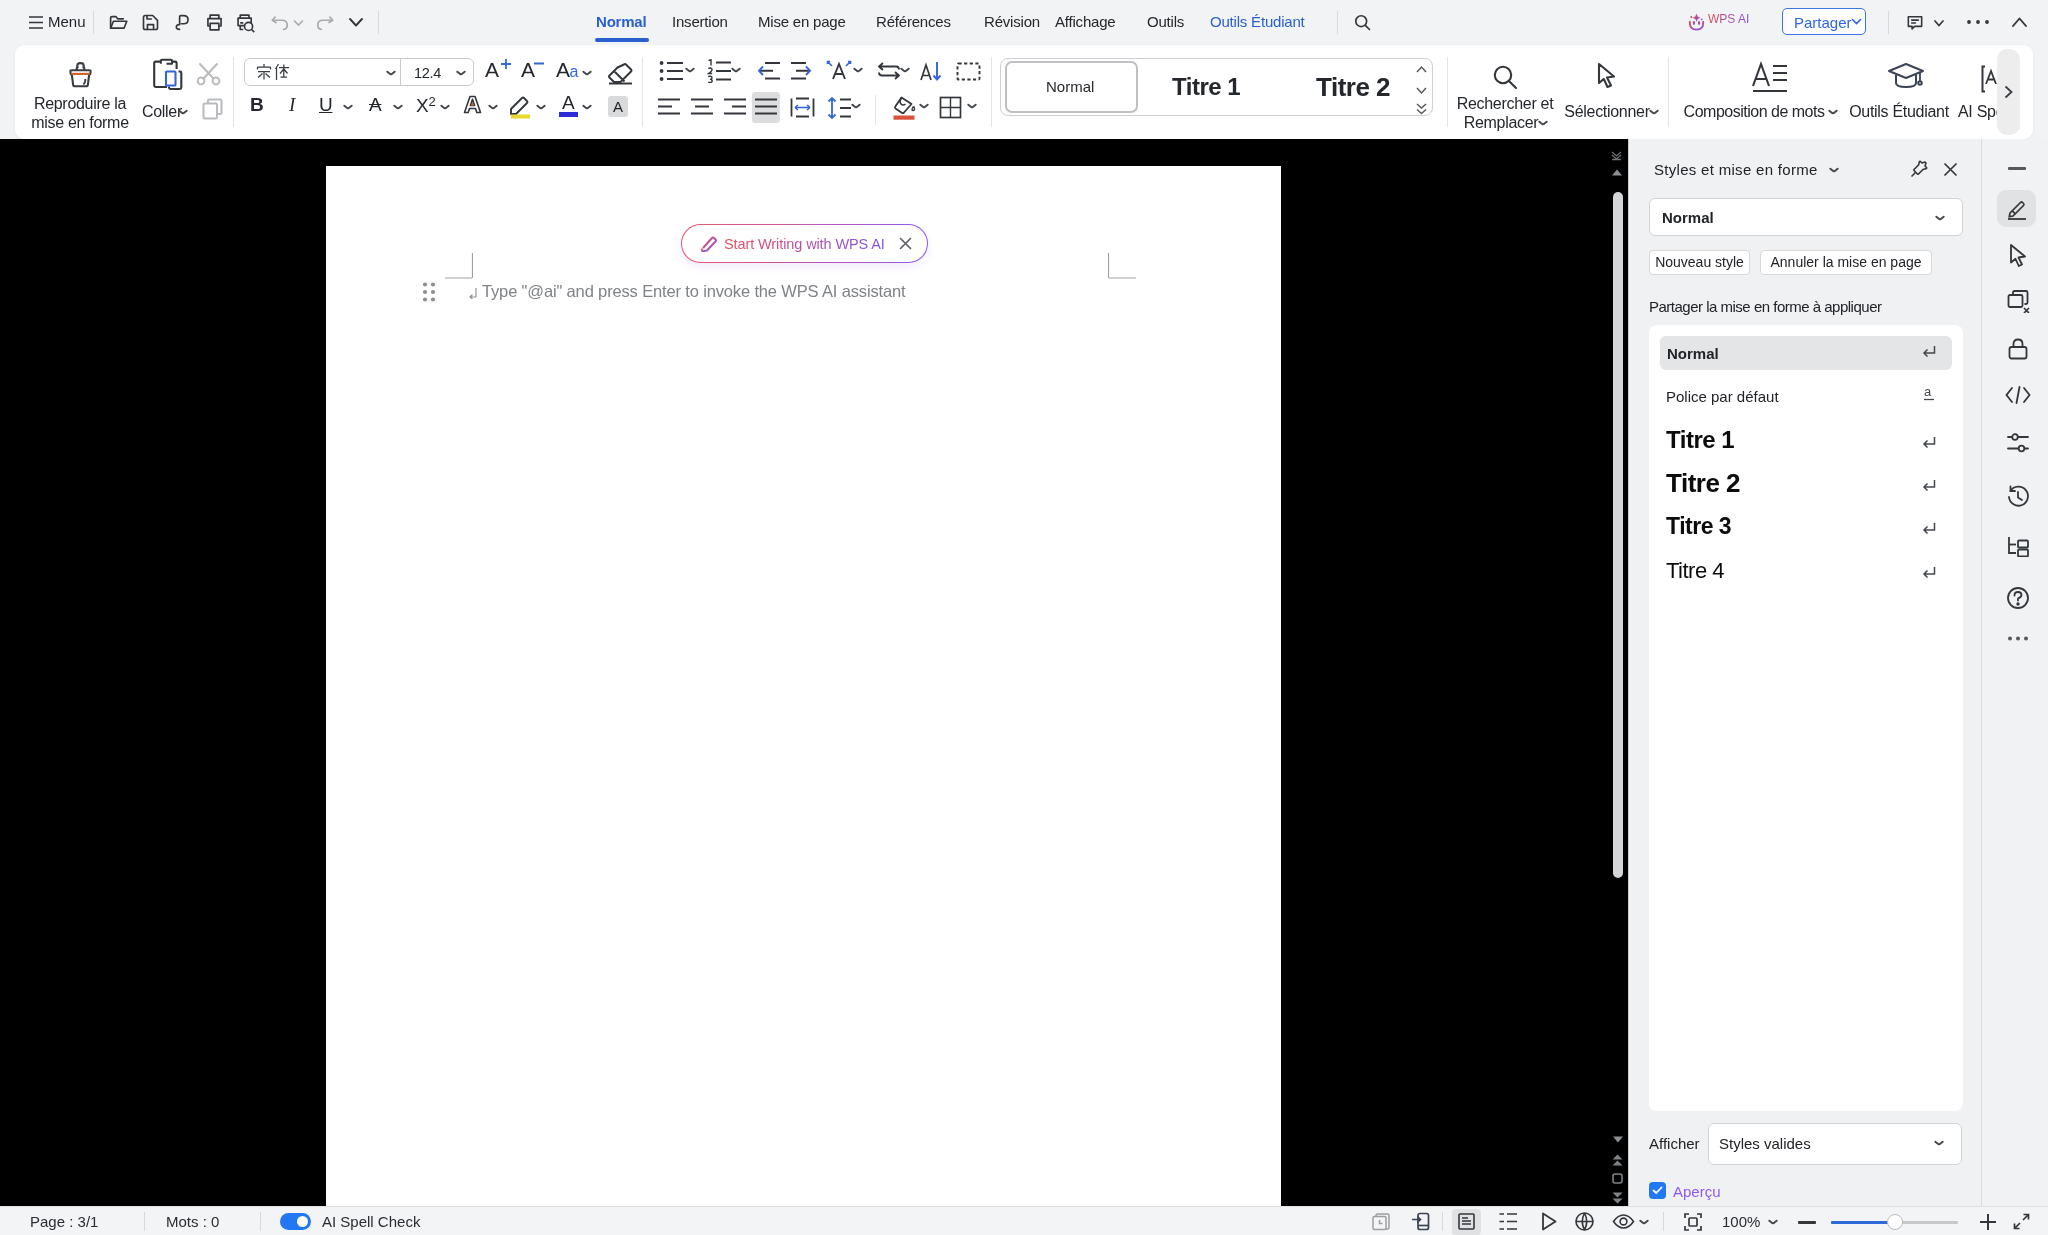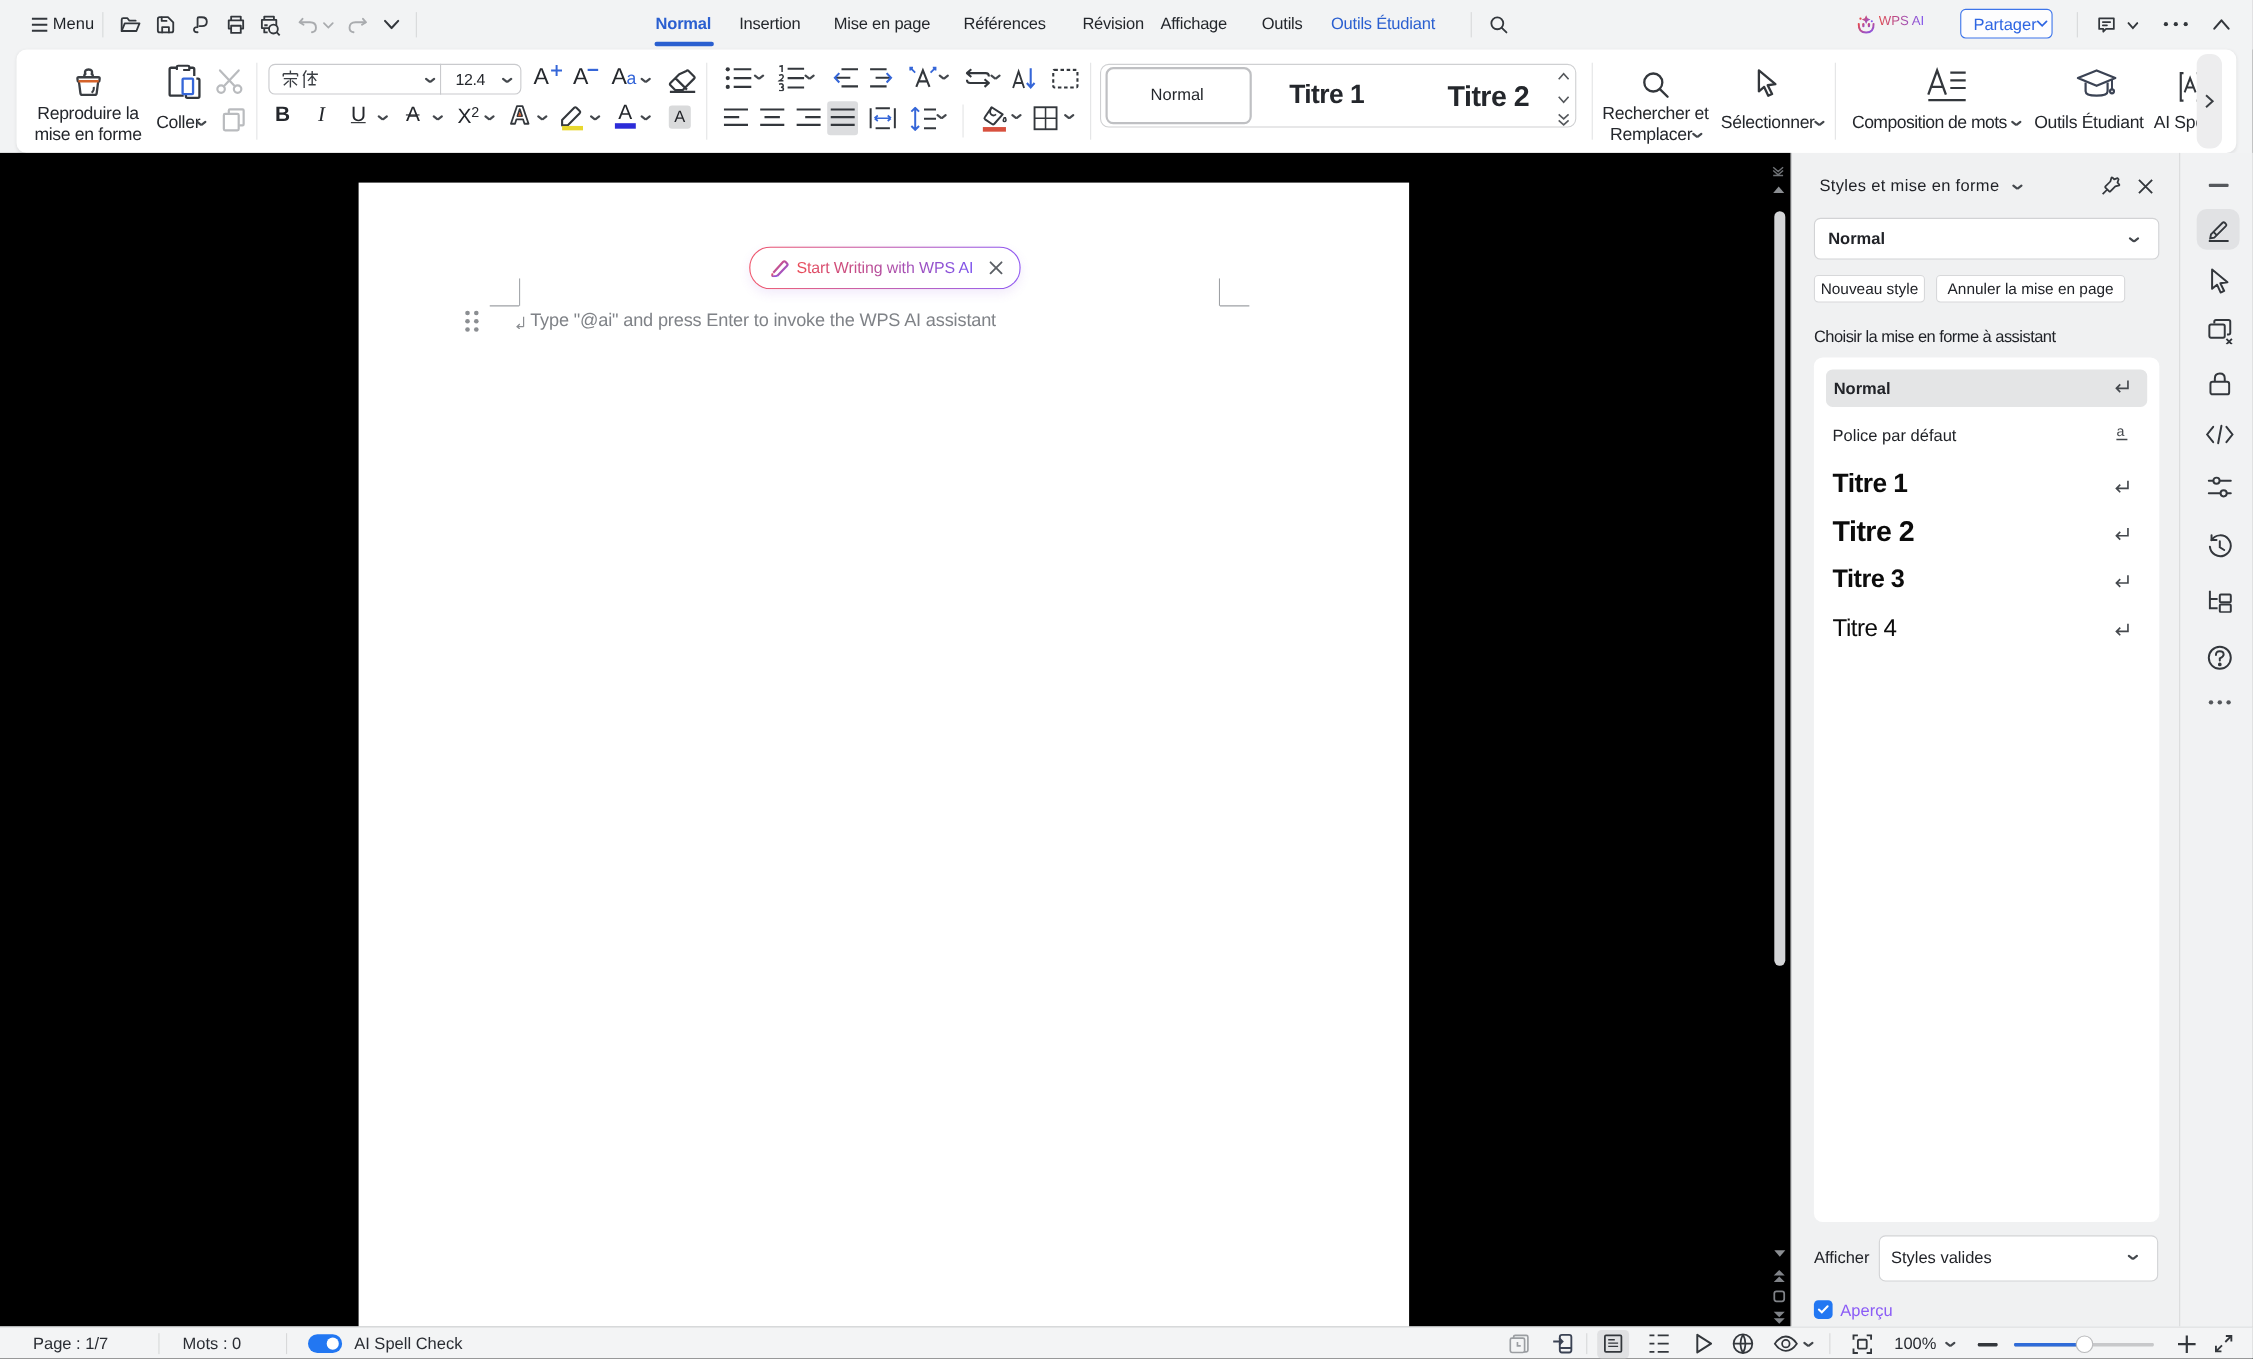--- a/index.html
+++ b/index.html
@@ -431,21 +431,21 @@
       <path d="M2.5 2.5 L14.5 14.5 M14.5 2.5 L2.5 14.5" stroke="#33373c" stroke-width="1.7"></path>
     </svg>
 
   <div class="abs" style="left:20px;top:59px;width:314px;height:38px;background:#fff;border:1px solid #d2d3d5;border-radius:6px"></div>
   <div class="abs" style="left:33px;top:70px;font-size:15px;font-weight:bold;color:#212328">Normal</div>
   <div class="cvd" style="left:306px;top:76px"></div>
 
   <div class="abs" style="left:20px;top:111px;width:101px;height:25px;background:#fff;border:1px solid #d7d8da;border-radius:4px;text-align:center;font-size:14px;line-height:23px">Nouveau style</div>
   <div class="abs" style="left:131px;top:111px;width:172px;height:25px;background:#fff;border:1px solid #d7d8da;border-radius:4px;text-align:center;font-size:14px;line-height:23px">Annuler la mise en page</div>
 
-  <div class="abs" style="left:20px;top:159px;font-size:15px;color:#212328;letter-spacing:-0.5px">Choisir la mise en forme à assistant</div>
+  <div class="abs" style="left:20px;top:159px;font-size:15px;color:#212328;letter-spacing:-0.5px">Partager la mise en forme à appliquer</div>
 
   <div class="abs" style="left:20px;top:186px;width:314px;height:786px;background:#fff;border-radius:8px">
     <div class="abs" style="left:11px;top:11px;width:292px;height:34px;background:#e4e5e6;border-radius:6px"></div>
     <div class="abs" style="left:18px;top:20px;font-size:15px;font-weight:bold;color:#212328">Normal</div>
     <svg class="abs ret" style="left:272px;top:20px" width="16" height="14" viewBox="0 0 16 14">
         <path d="M13.5 1 V8 H3 M6.5 4.5 L3 8 L6.5 11.5" stroke="#44484d" stroke-width="1.5" fill="none"></path>
       </svg>
     <div class="abs" style="left:17px;top:63px;font-size:15px;color:#212328">Police par défaut</div>
     <svg class="abs" style="left:273px;top:59px" width="14" height="19" viewBox="0 0 14 19">
         <text x="2" y="12" font-size="13" fill="#44484d" font-family="Liberation Sans">a</text>
@@ -526,21 +526,21 @@
     </svg>
   <div class="abs" style="left:25px;top:497px;width:22px;height:5px">
     <svg width="22" height="5">
         <circle cx="3" cy="2.5" r="2" fill="#55585c"></circle>
         <circle cx="11" cy="2.5" r="2" fill="#55585c"></circle>
         <circle cx="19" cy="2.5" r="2" fill="#55585c"></circle>
       </svg>
   </div>
 </div>
 <div class="abs" id="status">
-  <div class="abs" style="left:30px;top:6px">Page : 1/7</div>
+  <div class="abs" style="left:30px;top:6px">Page : 3/1</div>
   <div class="abs sep-v" style="left:144px;top:5px;height:19px"></div>
   <div class="abs" style="left:166px;top:6px">Mots : 0</div>
   <div class="abs sep-v" style="left:260px;top:5px;height:19px"></div>
   <div class="abs" style="left:280px;top:6px;width:31px;height:17px;background:#2277f2;border-radius:9px"></div>
   <div class="abs" style="left:297px;top:9px;width:11px;height:11px;background:#fff;border-radius:6px"></div>
   <div class="abs" style="left:322px;top:6px">AI Spell Check</div>
 
   <svg class="abs" style="left:1371px;top:5px" width="20" height="20" viewBox="0 0 20 20" fill="none" stroke="#9b9ea2" stroke-width="1.5">
       <rect x="5" y="2" width="13" height="15" rx="1.5"></rect>
       <rect x="2" y="4.5" width="13" height="13" rx="1.5" fill="#f3f4f5"></rect>

